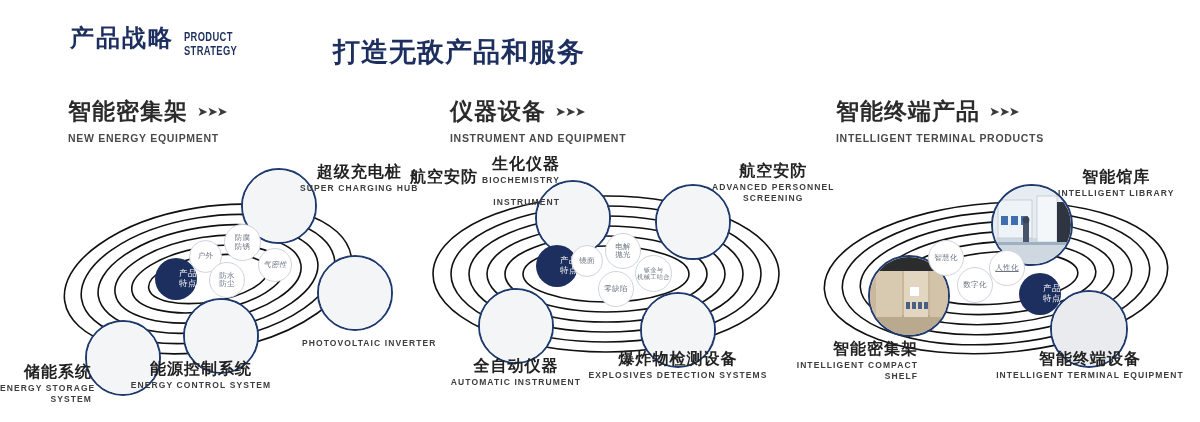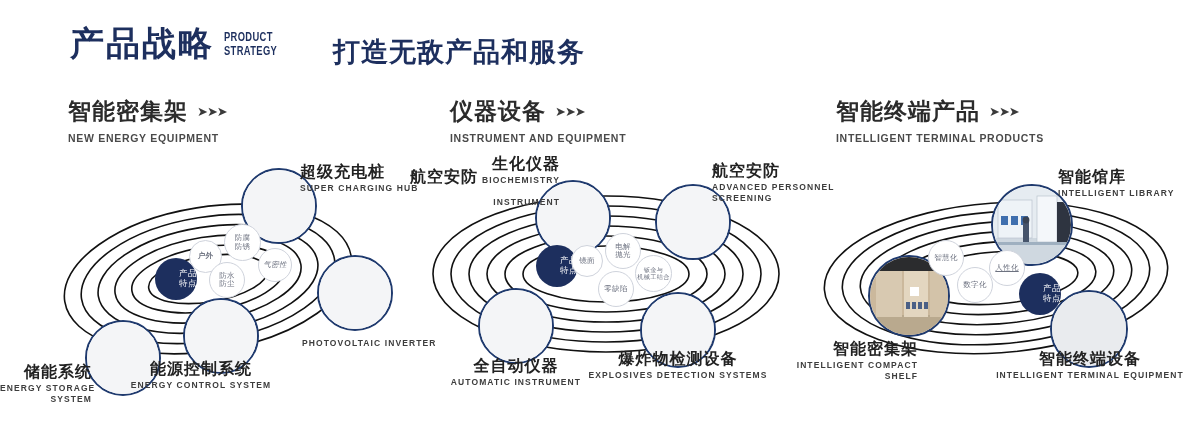--- a/index.html
+++ b/index.html
@@ -9,21 +9,21 @@
     background:#ffffff;
     font-family:"Liberation Sans","DejaVu Sans",sans-serif;
     overflow:hidden;
     position:relative;
   }
   .stage { position:absolute; inset:0; }
 
   
   .header { position:absolute; left:70px; top:26px; display:flex; align-items:flex-start; }
   .hd-cn {
-    font-size:34px; font-weight:bold; color:#1d2f5e; letter-spacing:2px;
+    font-size:24px; font-weight:bold; color:#1d2f5e; letter-spacing:2px;
     line-height:1.0; white-space:nowrap;
   }
   .hd-en {
     margin-left:10px; margin-top:4px;
     font-size:13px; font-weight:bold; color:#1d2f5e;
     line-height:1.05; letter-spacing:0.5px;
     transform:scaleX(0.72); transform-origin:left top;
     white-space:nowrap;
   }
   .hd-sub {
@@ -71,21 +71,21 @@
   .bub.tiny { font-size:6.2px; }
   .badge {
     position:absolute; border-radius:50%;
     background:#1d2f5e; color:#ffffff;
     display:flex; align-items:center; justify-content:flex-end;
     text-align:center; font-weight:normal; font-size:8.5px; line-height:1.15;
     letter-spacing:0.5px;
   }
 
   
-  .cap { position:absolute; white-space:nowrap; }
+  .cap { position:absolute; white-space:nowrap;text-align:center; }
   .cap .cn { font-size:16px; font-weight:bold; color:#222; letter-spacing:1px; line-height:1.15; }
   .cap .en { font-size:8.5px; font-weight:bold; color:#3d3d3d; letter-spacing:1.1px; line-height:1.3; margin-top:2px; }
   .cap.right { text-align:right; }
   .cap.center { text-align:center; }
   .bg-soft { position:absolute; inset:0; background:#f4f5f7; }
 </style>
 </head>
 <body>
 
 <div class="stage">
@@ -215,21 +215,21 @@
       <div class="cn">能源控制系统</div>
       <div class="en">ENERGY CONTROL SYSTEM</div>
     </div>
 
     <div class="badge" style="left:155px; top:108px; width:42px; height:42px;">
       <div>
         <div>产品</div>
         <div>特点</div>
       </div>
     </div>
-    <div class="bub" style="left:189px; top:90px; width:33px; height:33px;font-weight:bold;">
+    <div class="bub" style="left:189px; top:90px; width:33px; height:33px;">
       <span>户外</span>
     </div>
     <div class="bub" style="left:224px; top:74px; width:37px; height:37px;">
       <div>
         <div>防腐</div>
         <div>防锈</div>
       </div>
     </div>
     <div class="bub" style="left:209px; top:112px; width:36px; height:36px;">
       <div>

